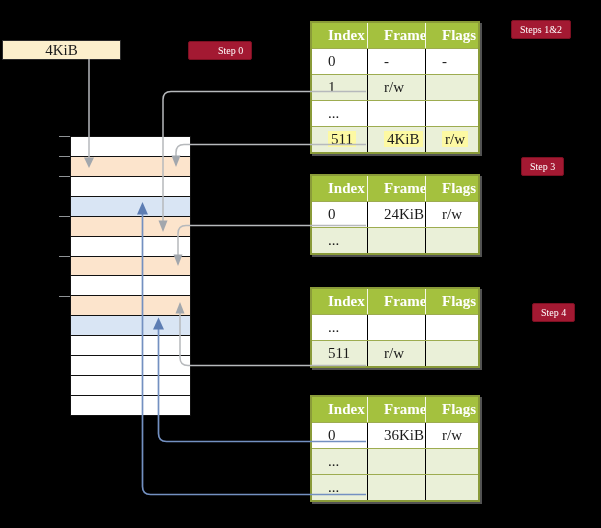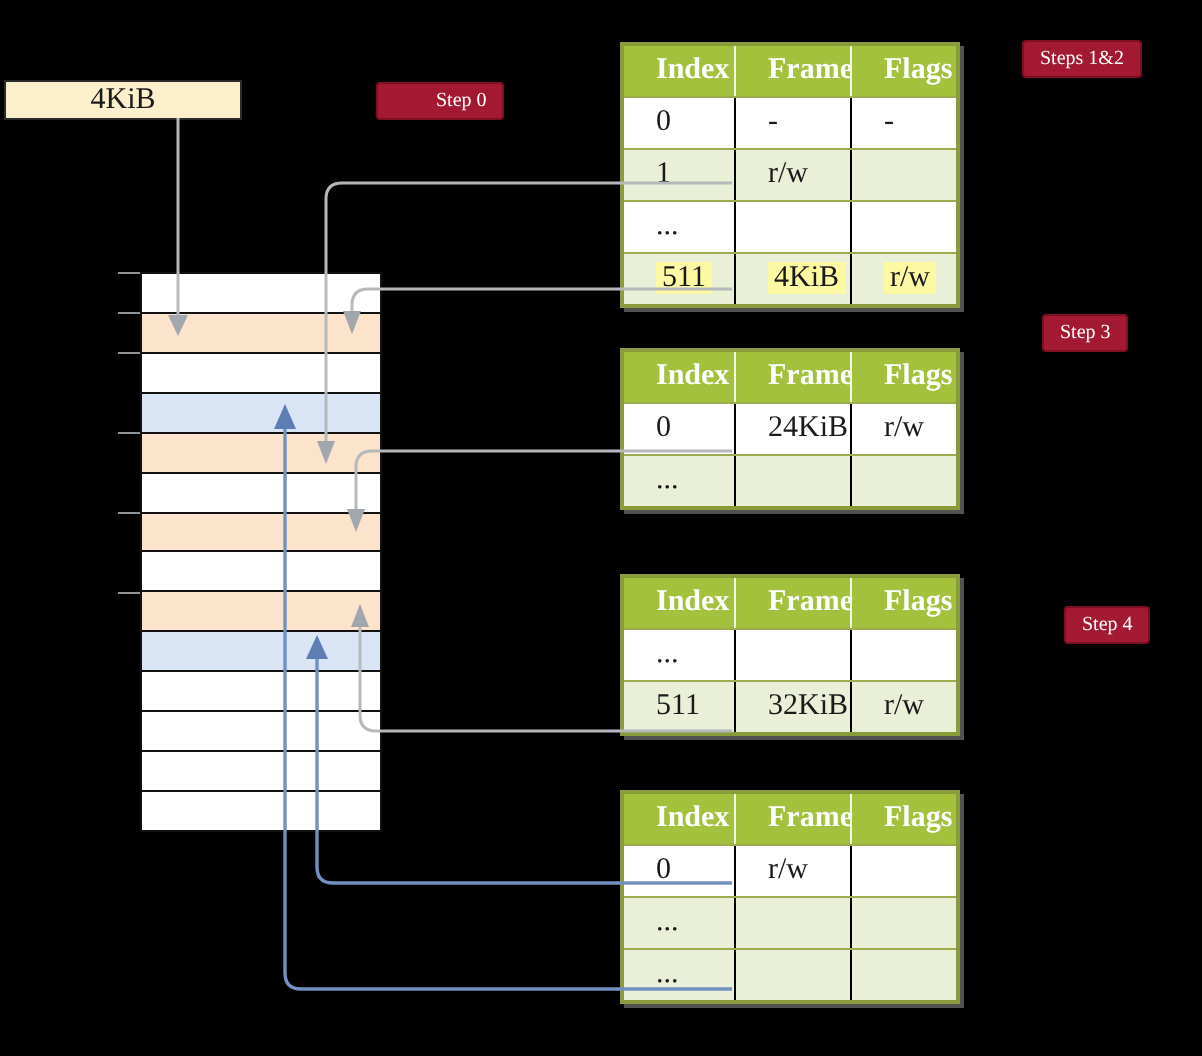--- a/index.html
+++ b/index.html
@@ -138,32 +138,32 @@
         <div class="pt-cell">Frame</div>
         <div class="pt-cell">Flags</div>
       </div>
       <div class="pt-row body">
         <div class="pt-cell">...</div>
         <div class="pt-cell"></div>
         <div class="pt-cell"></div>
       </div>
       <div class="pt-row body shade">
         <div class="pt-cell">511</div>
-        <div class="pt-cell">32KiB</div>
         <div class="pt-cell">r/w</div>
       </div>
     </div>
   <div class="pt-table" style="top:395px;">
       <div class="pt-row pt-head">
         <div class="pt-cell">Index</div>
         <div class="pt-cell">Frame</div>
         <div class="pt-cell">Flags</div>
       </div>
       <div class="pt-row body">
         <div class="pt-cell">0</div>
+        <div class="pt-cell">36KiB</div>
         <div class="pt-cell">r/w</div>
       </div>
       <div class="pt-row body shade">
         <div class="pt-cell">...</div>
         <div class="pt-cell"></div>
         <div class="pt-cell"></div>
       </div>
       <div class="pt-row body shade">
         <div class="pt-cell">...</div>
         <div class="pt-cell"></div>

